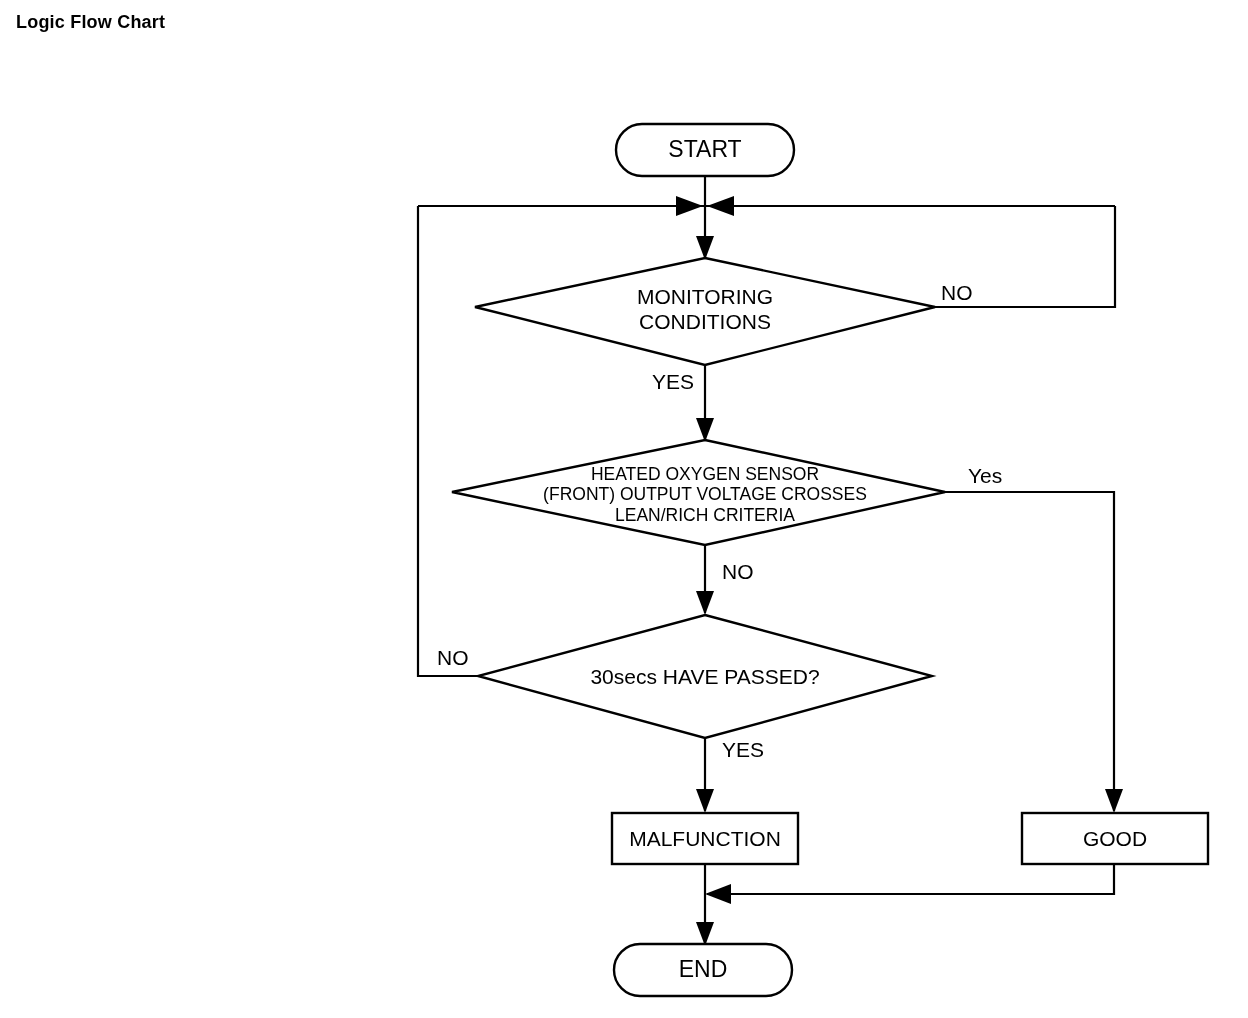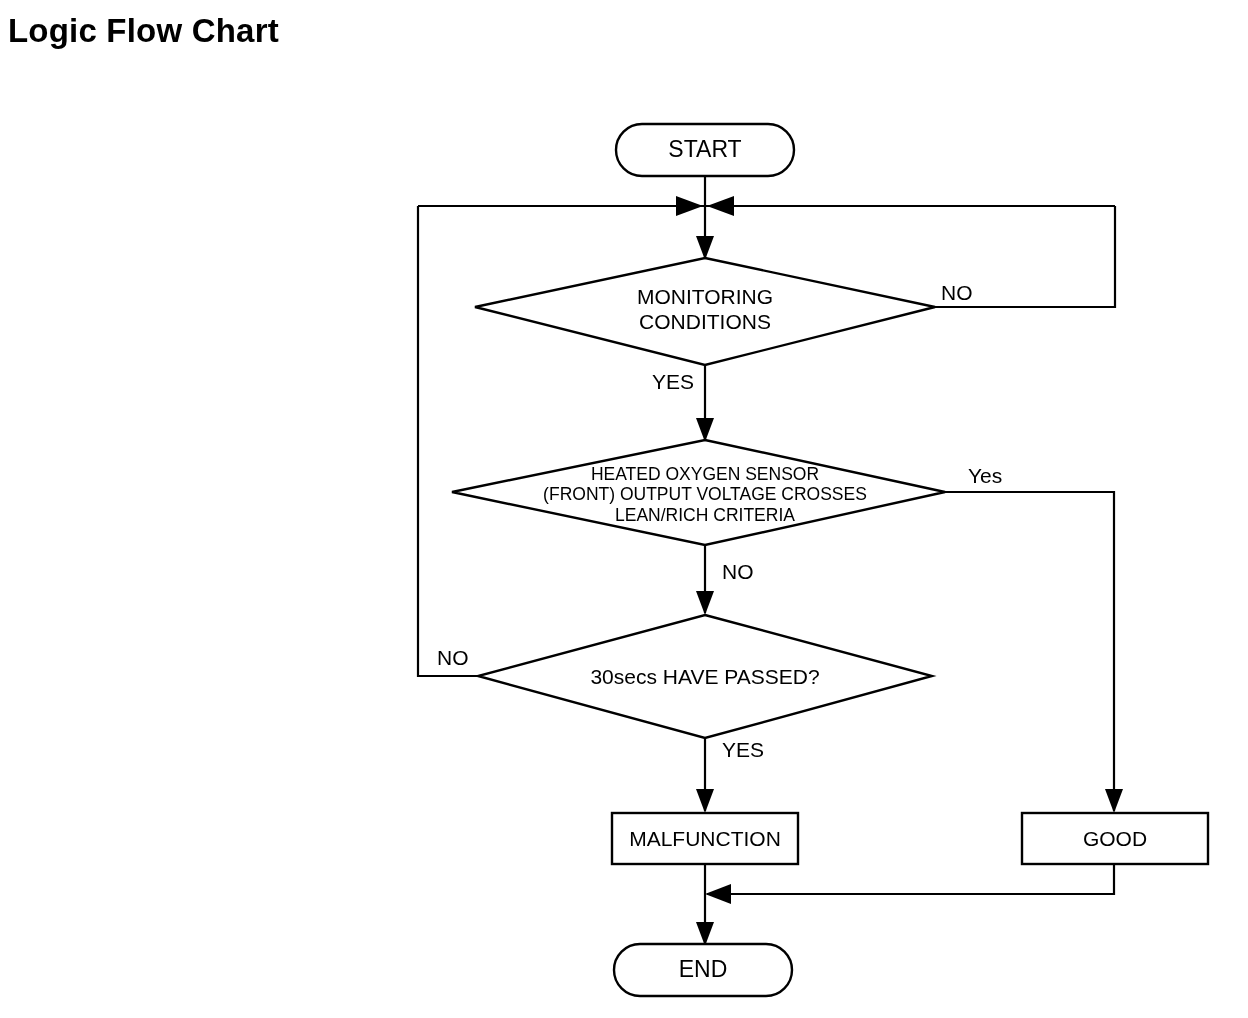--- a/index.html
+++ b/index.html
@@ -15,24 +15,24 @@
     overflow: hidden;
   }
   #page {
     position: relative;
     width: 1248px;
     height: 1018px;
     background: #ffffff;
   }
   #chart-title {
     position: absolute;
-    left: 8px;
+    left: 16px;
     top: 12px;
     font-family: "Liberation Sans", sans-serif;
-    font-size: 33px;
+    font-size: 18px;
     font-weight: bold;
     letter-spacing: 0.2px;
     color: #000000;
     white-space: nowrap;
   }
   #flow-svg {
     position: absolute;
     left: 0;
     top: 0;
   }

